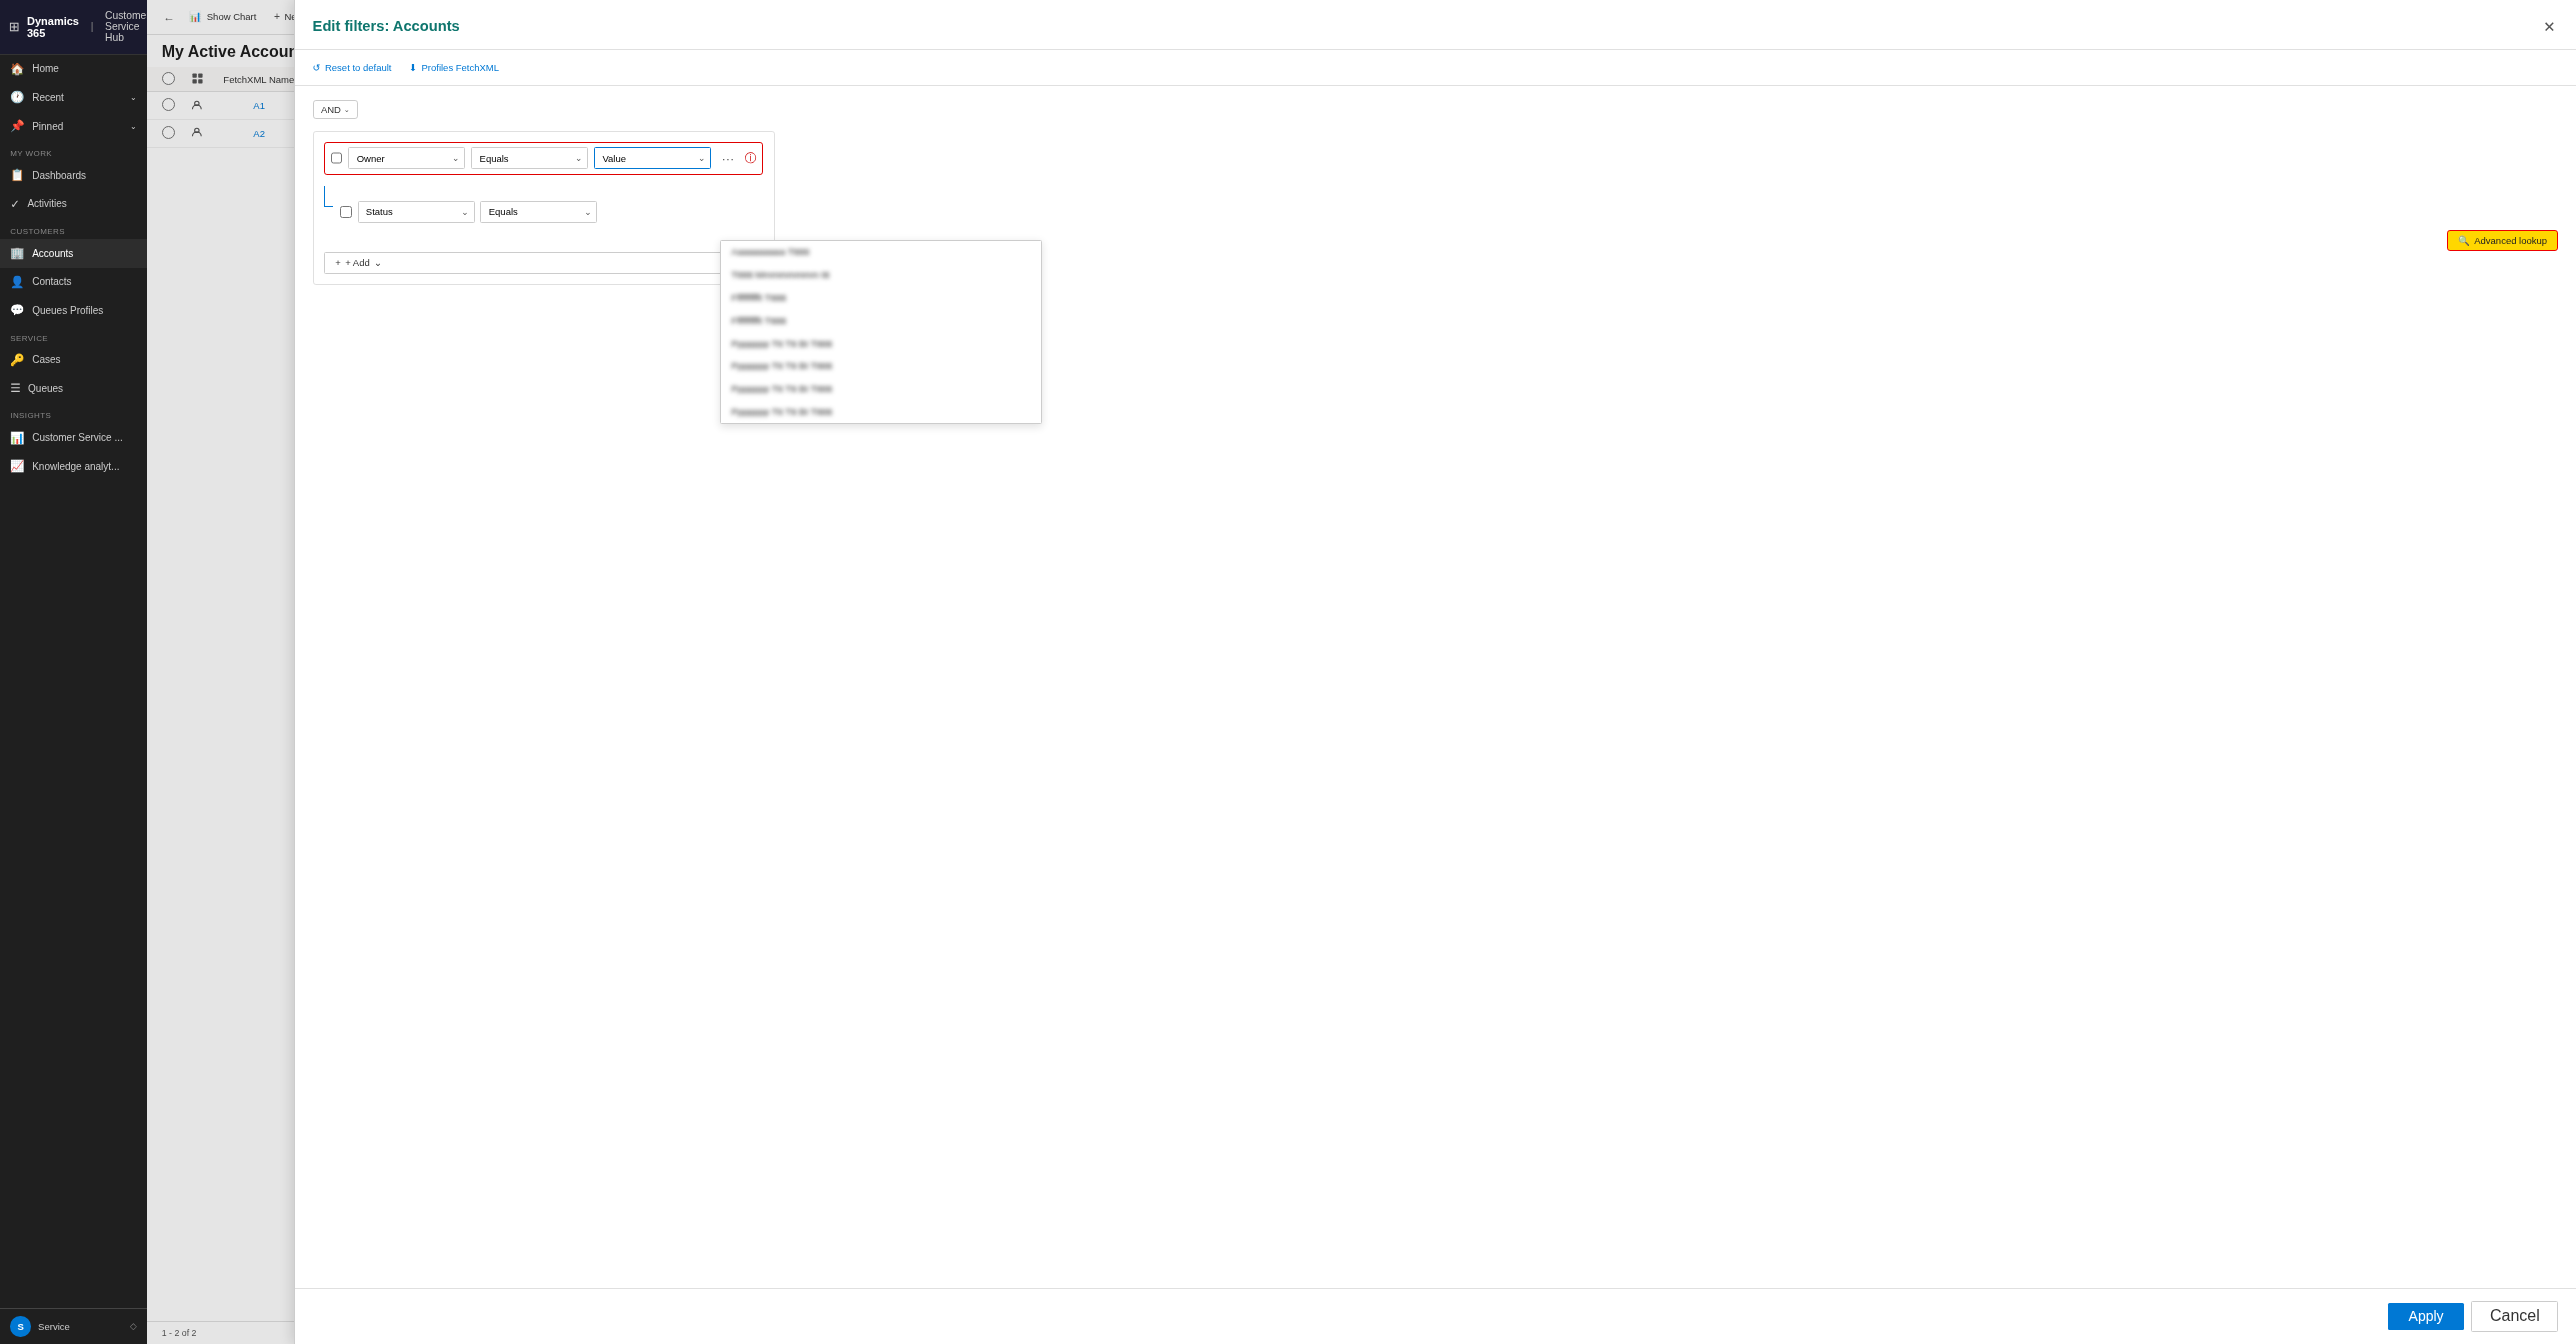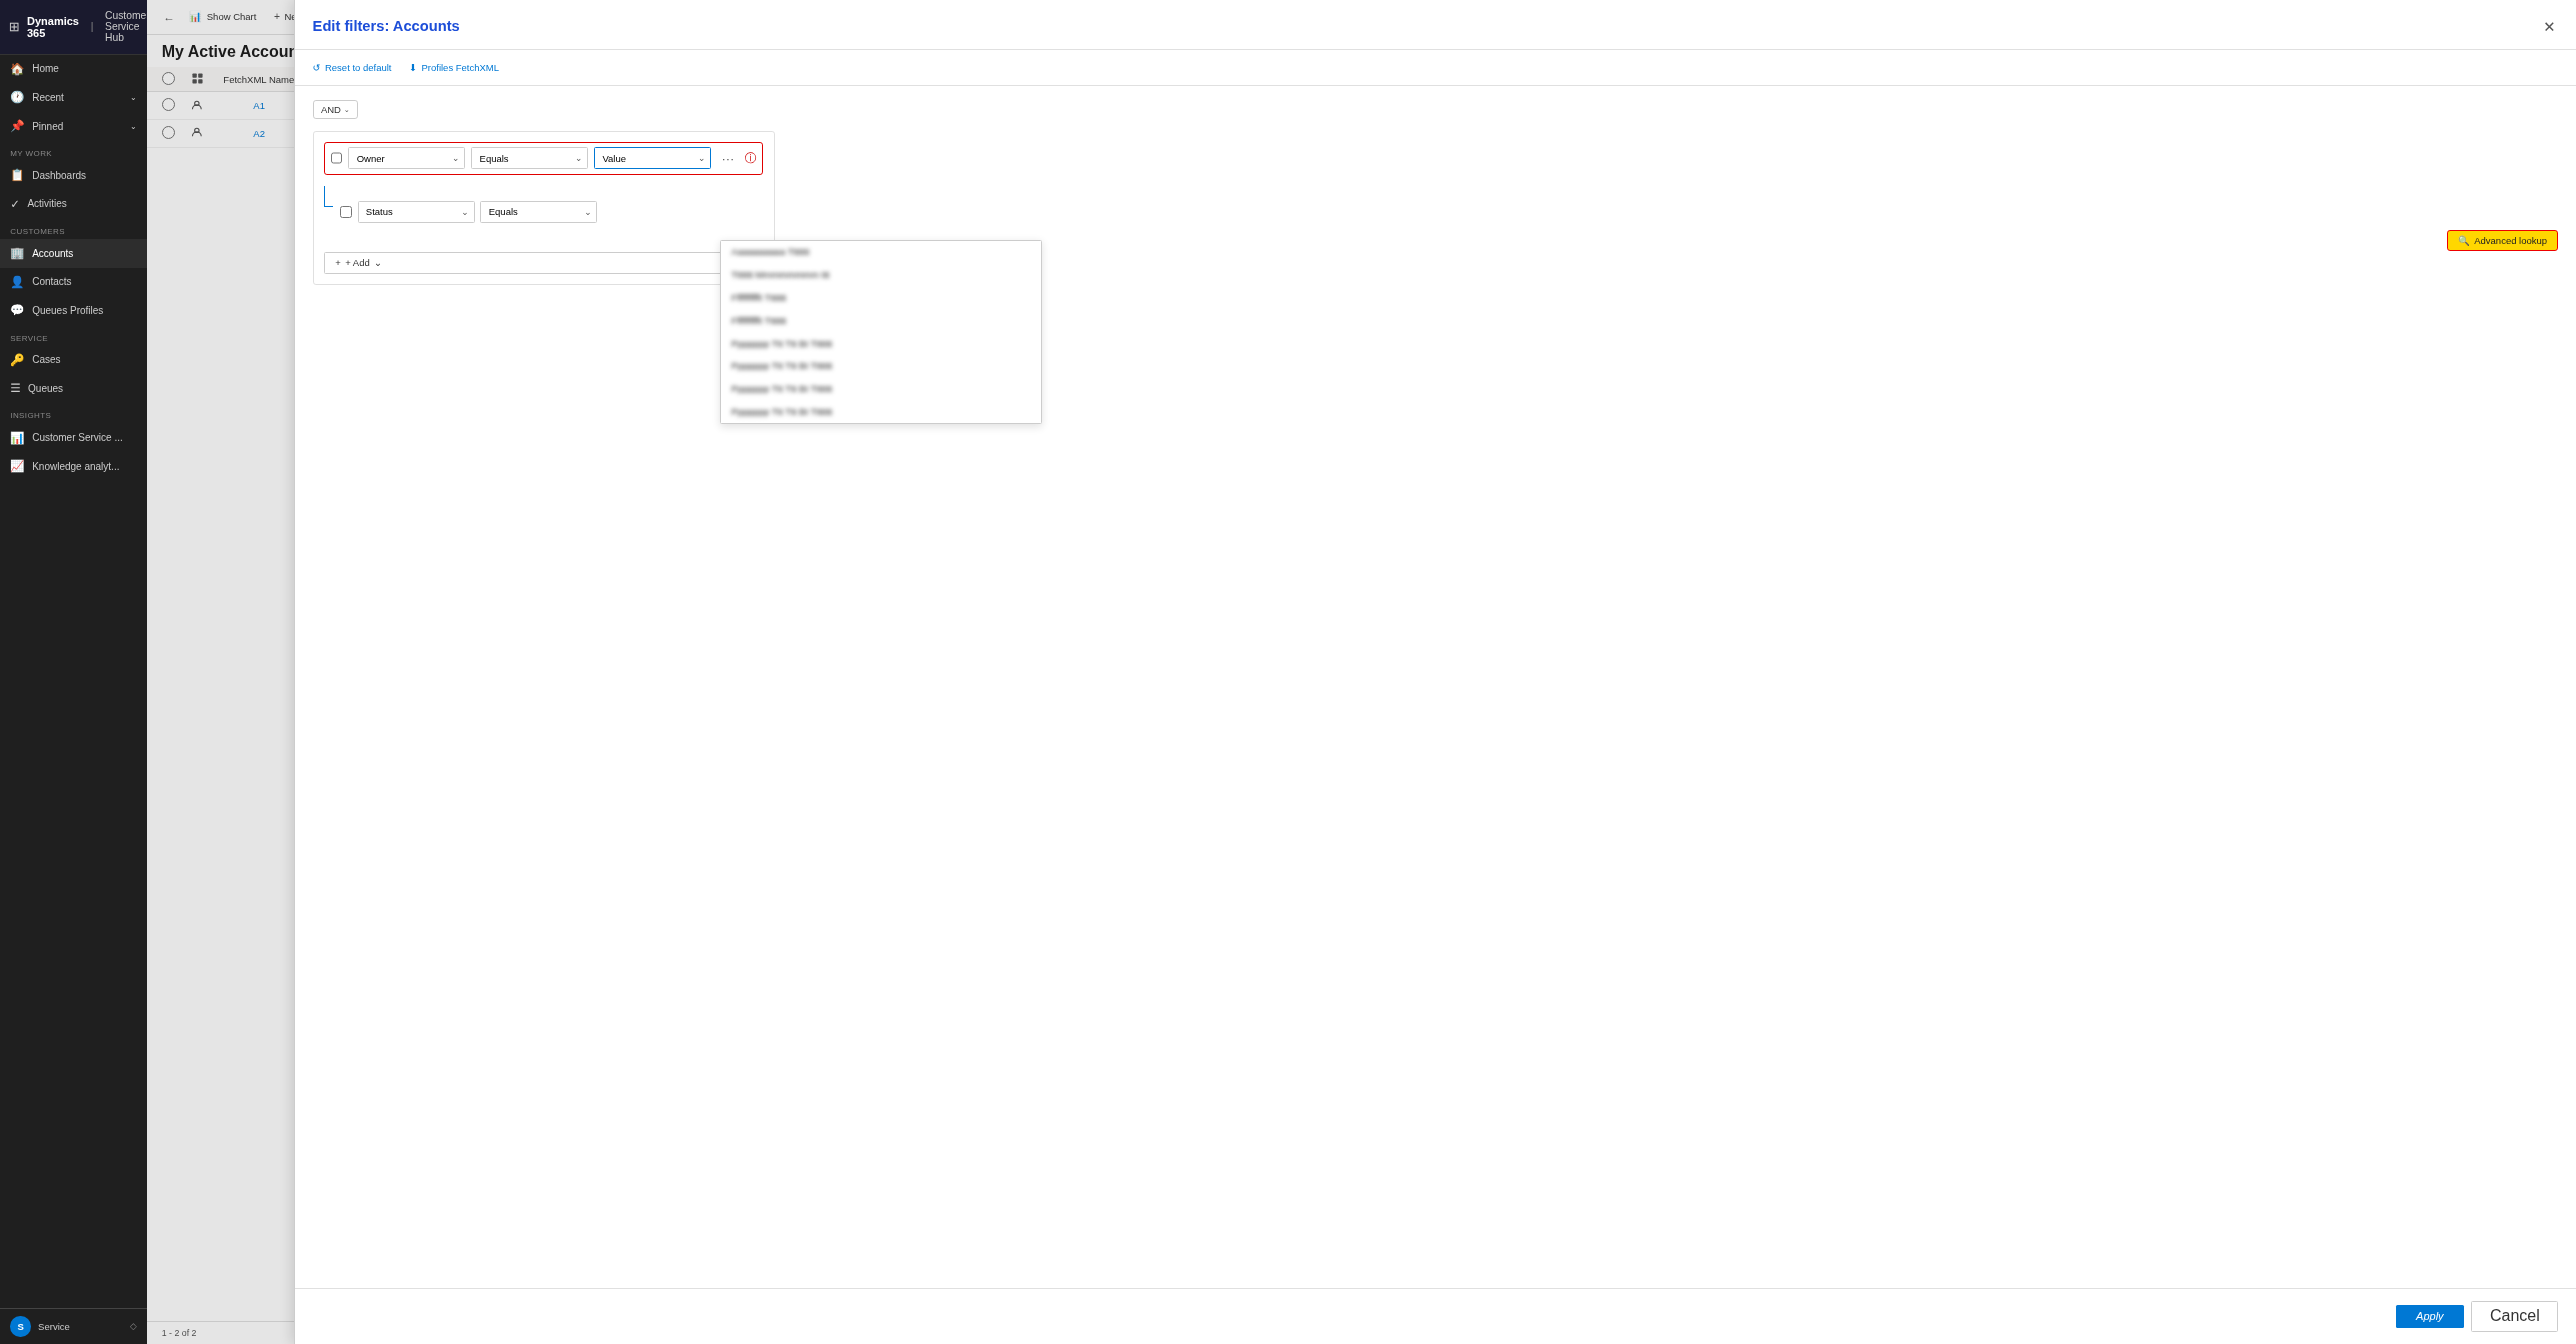--- a/index.html
+++ b/index.html
@@ -169,21 +169,21 @@
       border-left: 0.7px solid #ccc;
       box-shadow: -2.9px 0 11.7px rgba(0,0,0,0.12);
     }
     .modal-header {
       display: flex;
       align-items: center;
       justify-content: space-between;
       padding: 14.7px 17.6px 11.7px 17.6px;
       border-bottom: 0.7px solid #e0e0e0;
     }
-    .modal-title { font-size: 14.7px; font-weight: 600; color: #1d4ed8; }
+    .modal-title { font-size: 14.7px; font-weight: 600; color: #0f766e; }
     .modal-close { background: none; border: none; cursor: pointer; font-size: 14.7px; color: #555; padding: 2.9px; }
 
     .modal-actions-row {
       display: flex;
       align-items: center;
       gap: 17.6px;
       padding: 8.8px 17.6px;
       border-bottom: 0.7px solid #e0e0e0;
     }
     .modal-action-btn {
@@ -369,24 +369,23 @@
       padding: 11.7px 17.6px;
       border-top: 0.7px solid #e0e0e0;
       background: #fff;
     }
     .btn-apply {
       background: #0078d4;
       color: #fff;
       border: none;
       border-radius: 1.5px;
       padding: 5.9px 20.5px;
-      font-size: 11px;
+      font-size: 14px;
       cursor: pointer;
       font-weight: 500;
-      font-style: italic;
     }
     .btn-cancel {
       background: #fff;
       color: #333;
       border: 0.7px solid #ccc;
       border-radius: 1.5px;
       padding: 5.9px 17.6px;
       font-size: 16px;
       cursor: pointer;
     }

